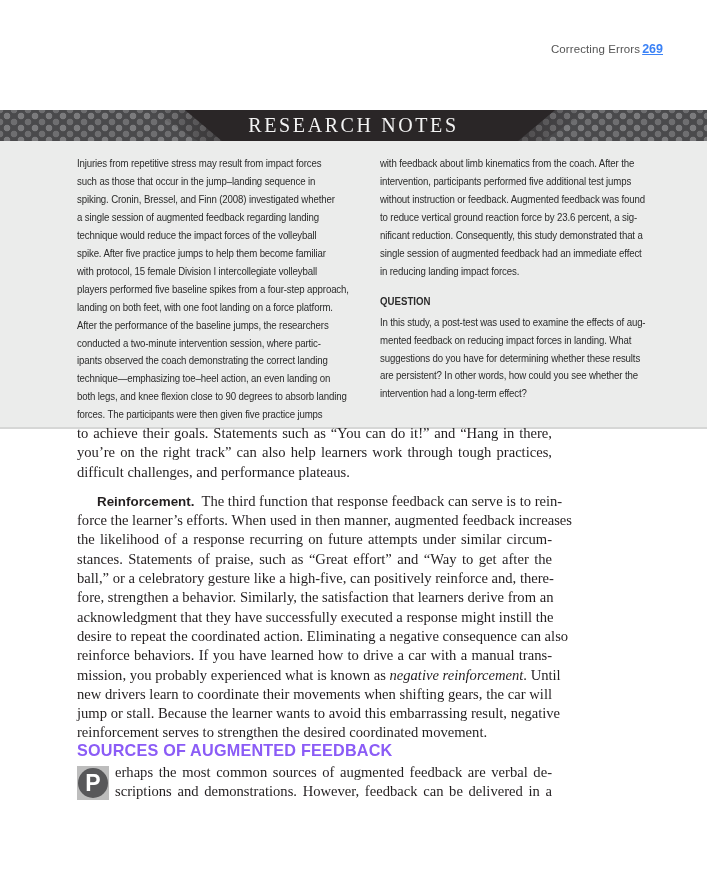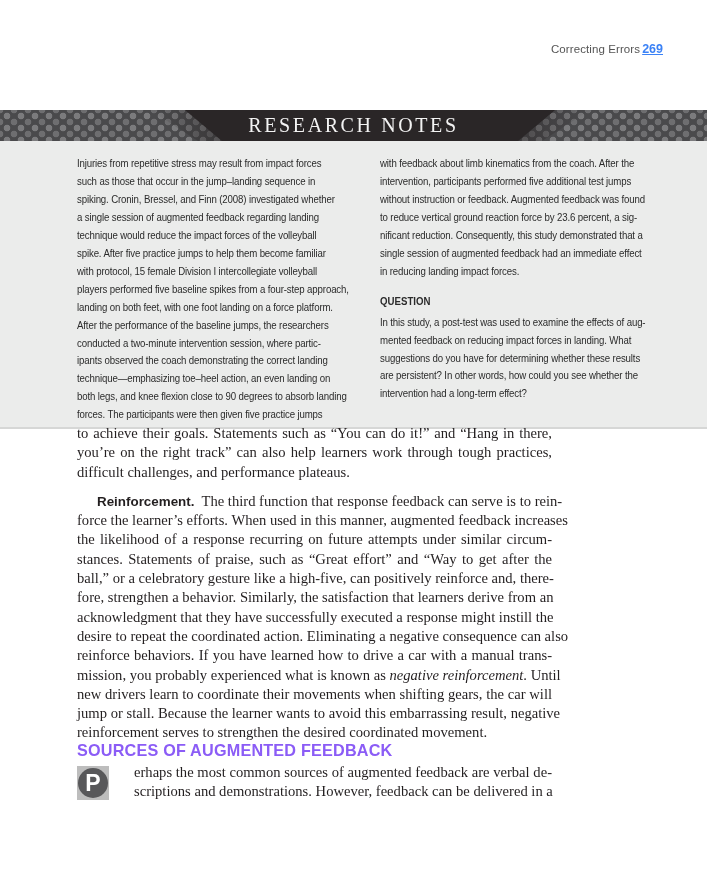--- a/index.html
+++ b/index.html
@@ -93,21 +93,21 @@
     background: #bdbdbd;
     display: flex; align-items: center; justify-content: center;
   }
   .dropcap .circle {
     width: 30px; height: 30px; border-radius: 50%; background: #58585a;
     display: flex; align-items: center; justify-content: center;
     font-family: "Liberation Sans", sans-serif; font-weight: 900; font-size: 23px; color: #fff;
     line-height: 1;
   }
   .dropcap-para .line { display: block; white-space: nowrap; text-align: justify; text-align-last: justify; }
-  .dropcap-para .indent { padding-left: 57px; }
+  .dropcap-para .indent { padding-left: 38px; }
   .dropcap-para .line.last { text-align-last: left; }
 </style>
 </head>
 <body>
 
 <div class="running-head">
   <span class="chapter">Correcting Errors</span>
   <span class="page-num">269</span>
 </div>
 
@@ -156,21 +156,21 @@
 
 <div class="body-text">
   <div>
     <span class="line">to achieve their goals. Statements such as “You can do it!” and “Hang in there,</span>
     <span class="line">you’re on the right track” can also help learners work through tough practices,</span>
     <span class="line last">difficult challenges, and performance plateaus.</span>
   </div>
   <div class="para-gap"></div>
   <div>
     <span class="line"><span class="run-in">Reinforcement.</span>&nbsp; <span>The third function that response feedback can serve is to rein-</span></span>
-    <span class="line">force the learner’s efforts. When used in this manner, augmented feedback increases</span>
+    <span class="line">force the learner’s efforts. When used in then manner, augmented feedback increases</span>
     <span class="line">the likelihood of a response recurring on future attempts under similar circum-</span>
     <span class="line">stances. Statements of praise, such as “Great effort” and “Way to get after the</span>
     <span class="line">ball,” or a celebratory gesture like a high-five, can positively reinforce and, there-</span>
     <span class="line">fore, strengthen a behavior. Similarly, the satisfaction that learners derive from an</span>
     <span class="line">acknowledgment that they have successfully executed a response might instill the</span>
     <span class="line">desire to repeat the coordinated action. Eliminating a negative consequence can also</span>
     <span class="line">reinforce behaviors. If you have learned how to drive a car with a manual trans-</span>
     <span class="line"><span>mission, you probably experienced what is known as </span><em>negative reinforcement</em><span>. Until</span></span>
     <span class="line">new drivers learn to coordinate their movements when shifting gears, the car will</span>
     <span class="line">jump or stall. Because the learner wants to avoid this embarrassing result, negative</span>

